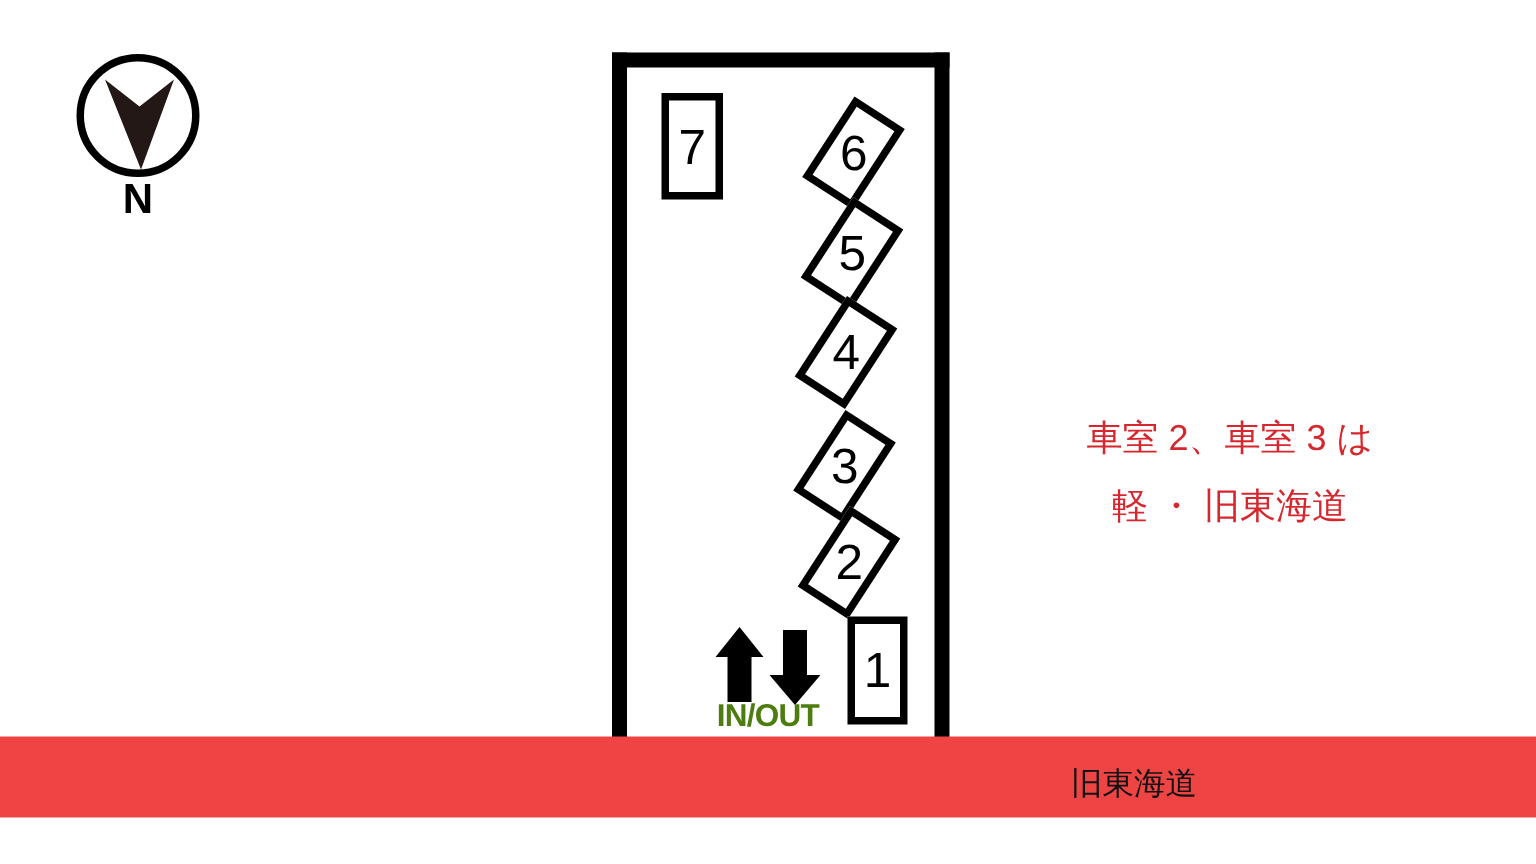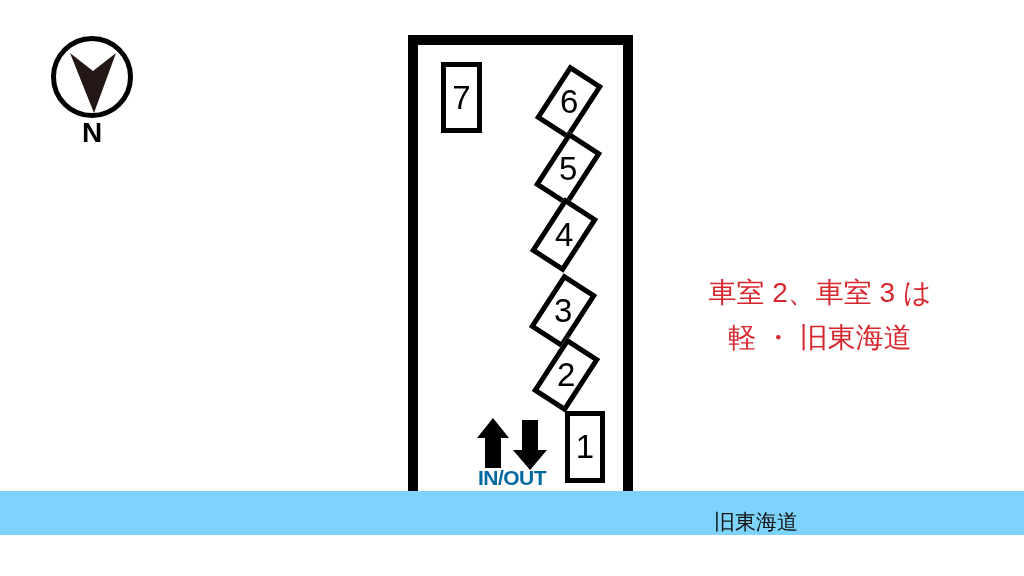--- a/index.html
+++ b/index.html
@@ -81,41 +81,41 @@
     width: 70px; height: 52px;
   }
   #inout-label {
     position: absolute;
     left: 464px; top: 466px;
     width: 96px;
     text-align: center;
     font-size: 21px;
     font-weight: bold;
     letter-spacing: -0.5px;
-    color: #0369a1;
+    color: #4d7c0f;
   }
 
   
   #note {
     position: absolute;
     left: 700px; top: 270px;
     width: 240px;
     text-align: center;
     color: #d7272e;
-    font-size: 28px;
+    font-size: 24px;
     line-height: 45px;
     font-weight: 400;
   }
 
   
   #road-bar {
     position: absolute;
     left: 0; top: 491px;
-    width: 1024px; height: 44px;
-    background: #7dd3fc;
+    width: 1024px; height: 54px;
+    background: #ef4444;
   }
   #road-label {
     position: absolute;
     left: 656px; top: 0;
     width: 200px; height: 61px;
     display: flex;
     align-items: center;
     justify-content: center;
     font-size: 21px;
     color: #111;

